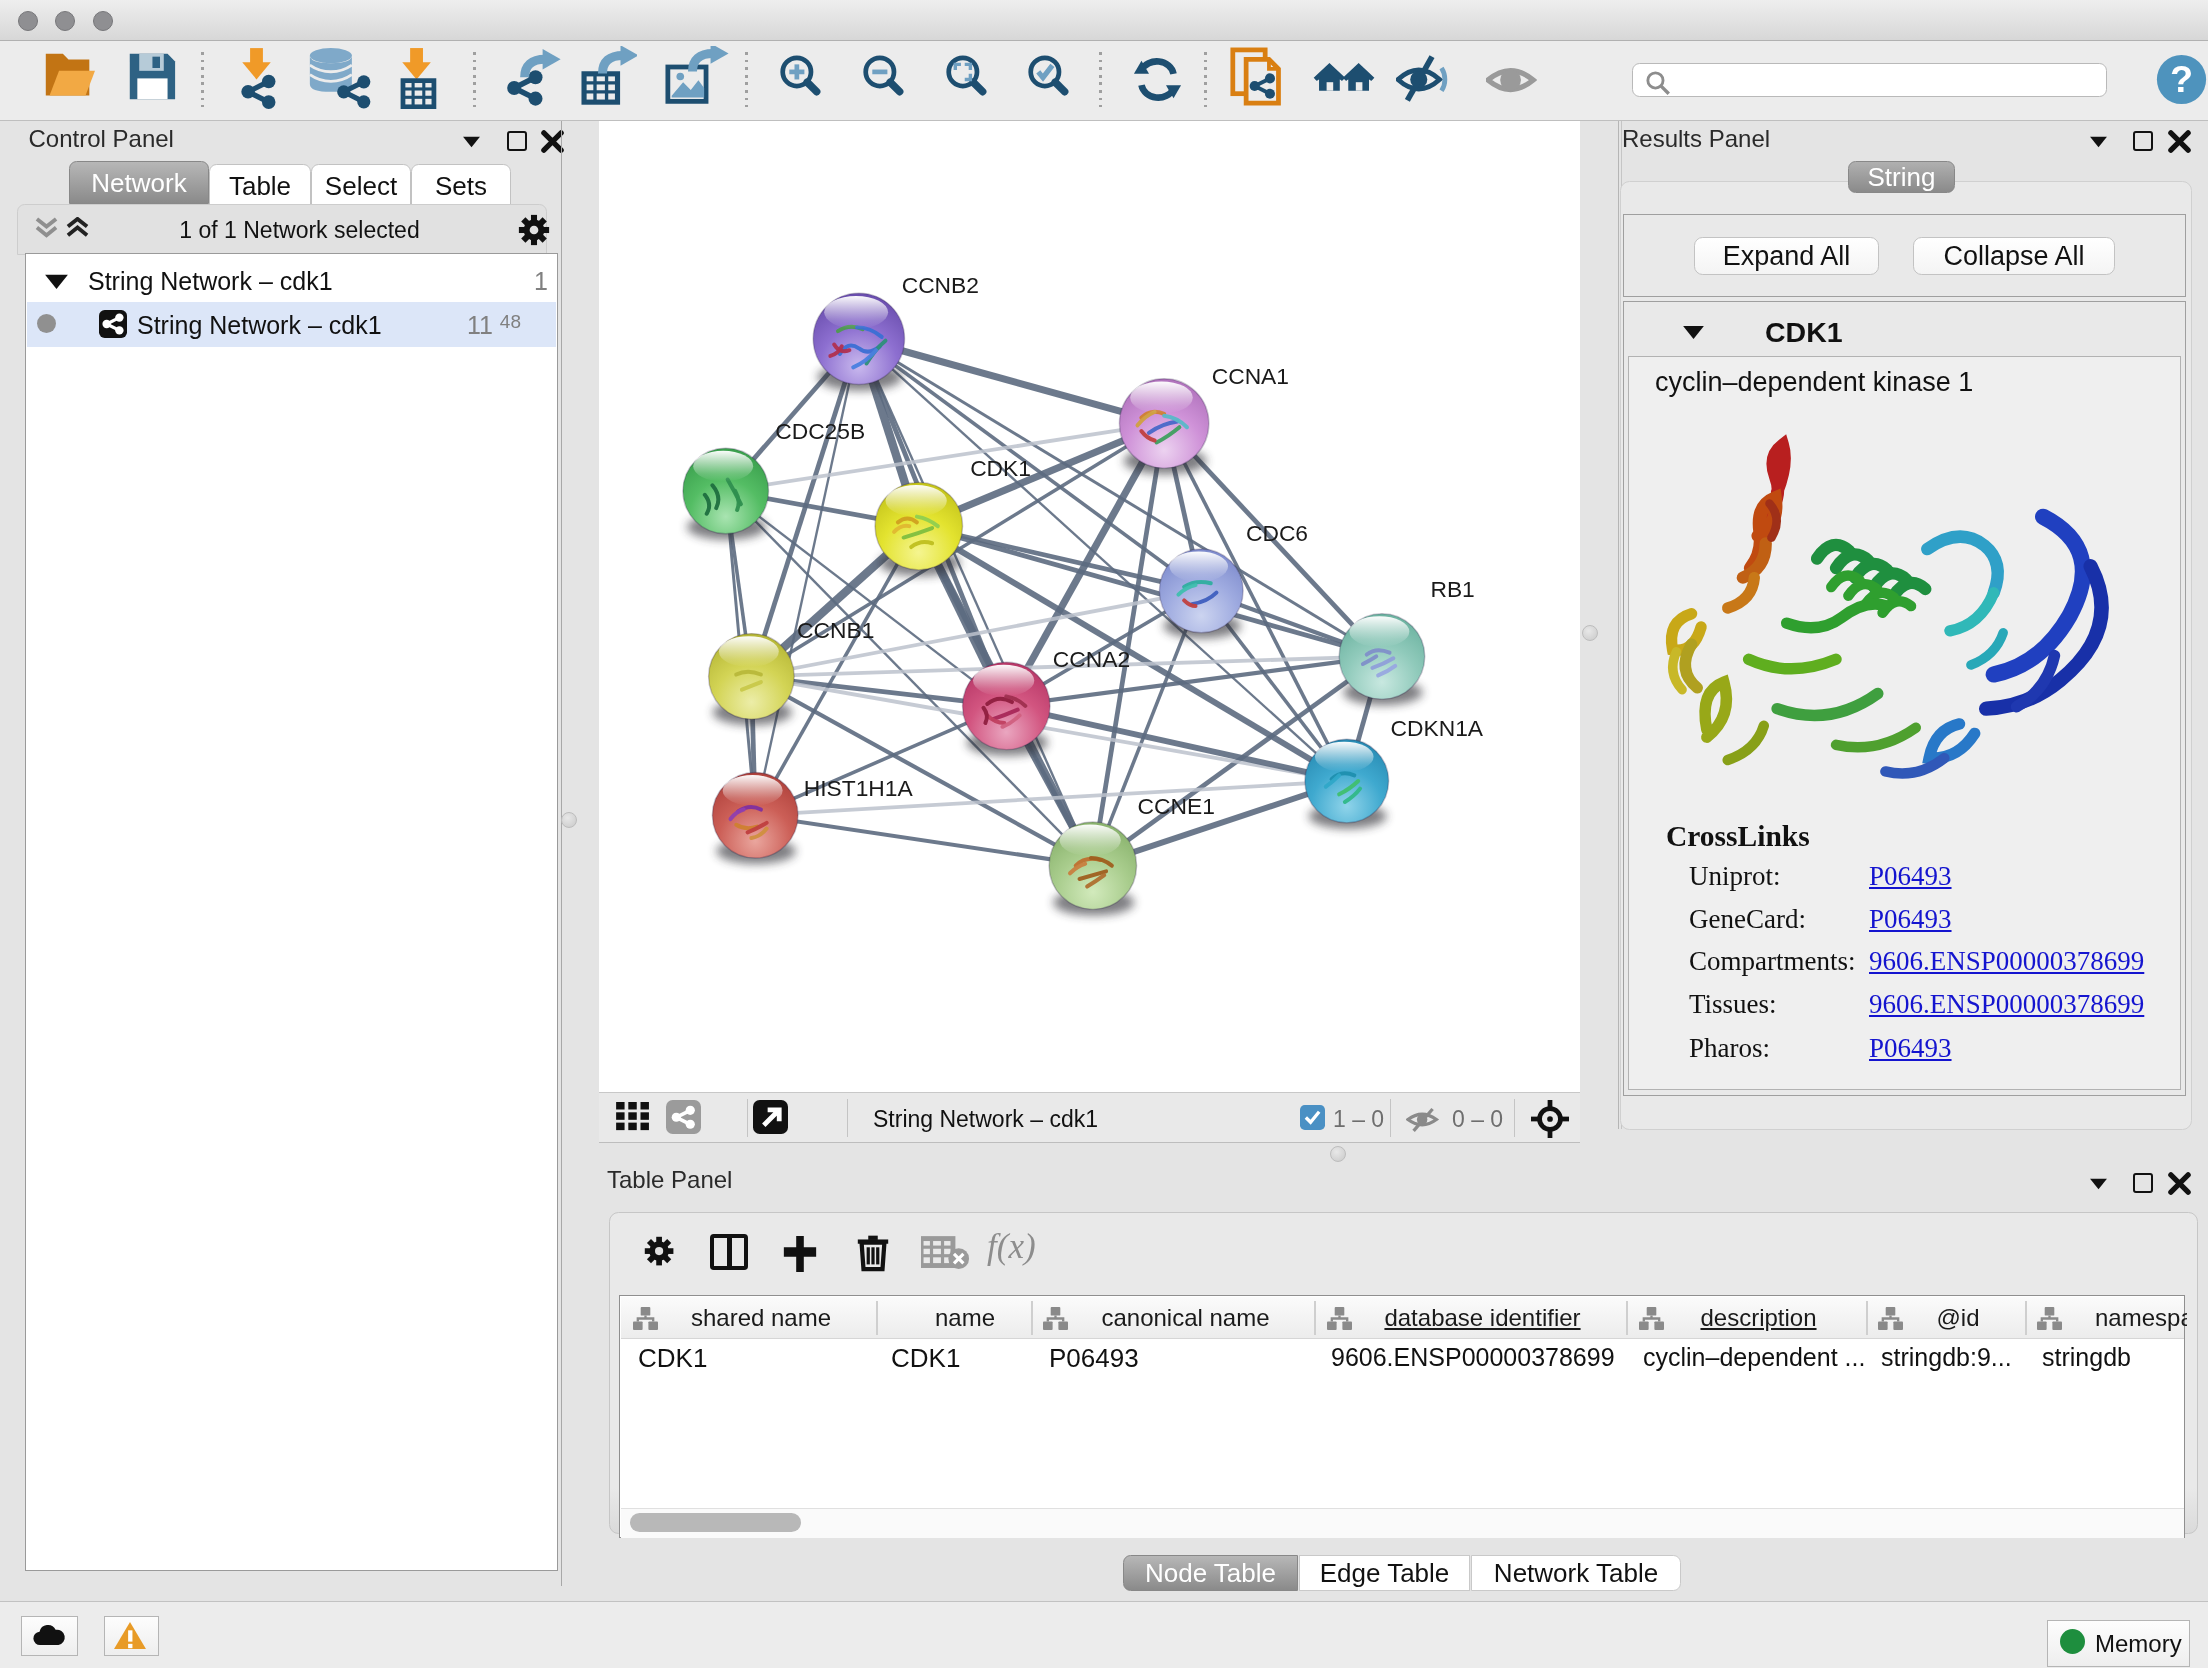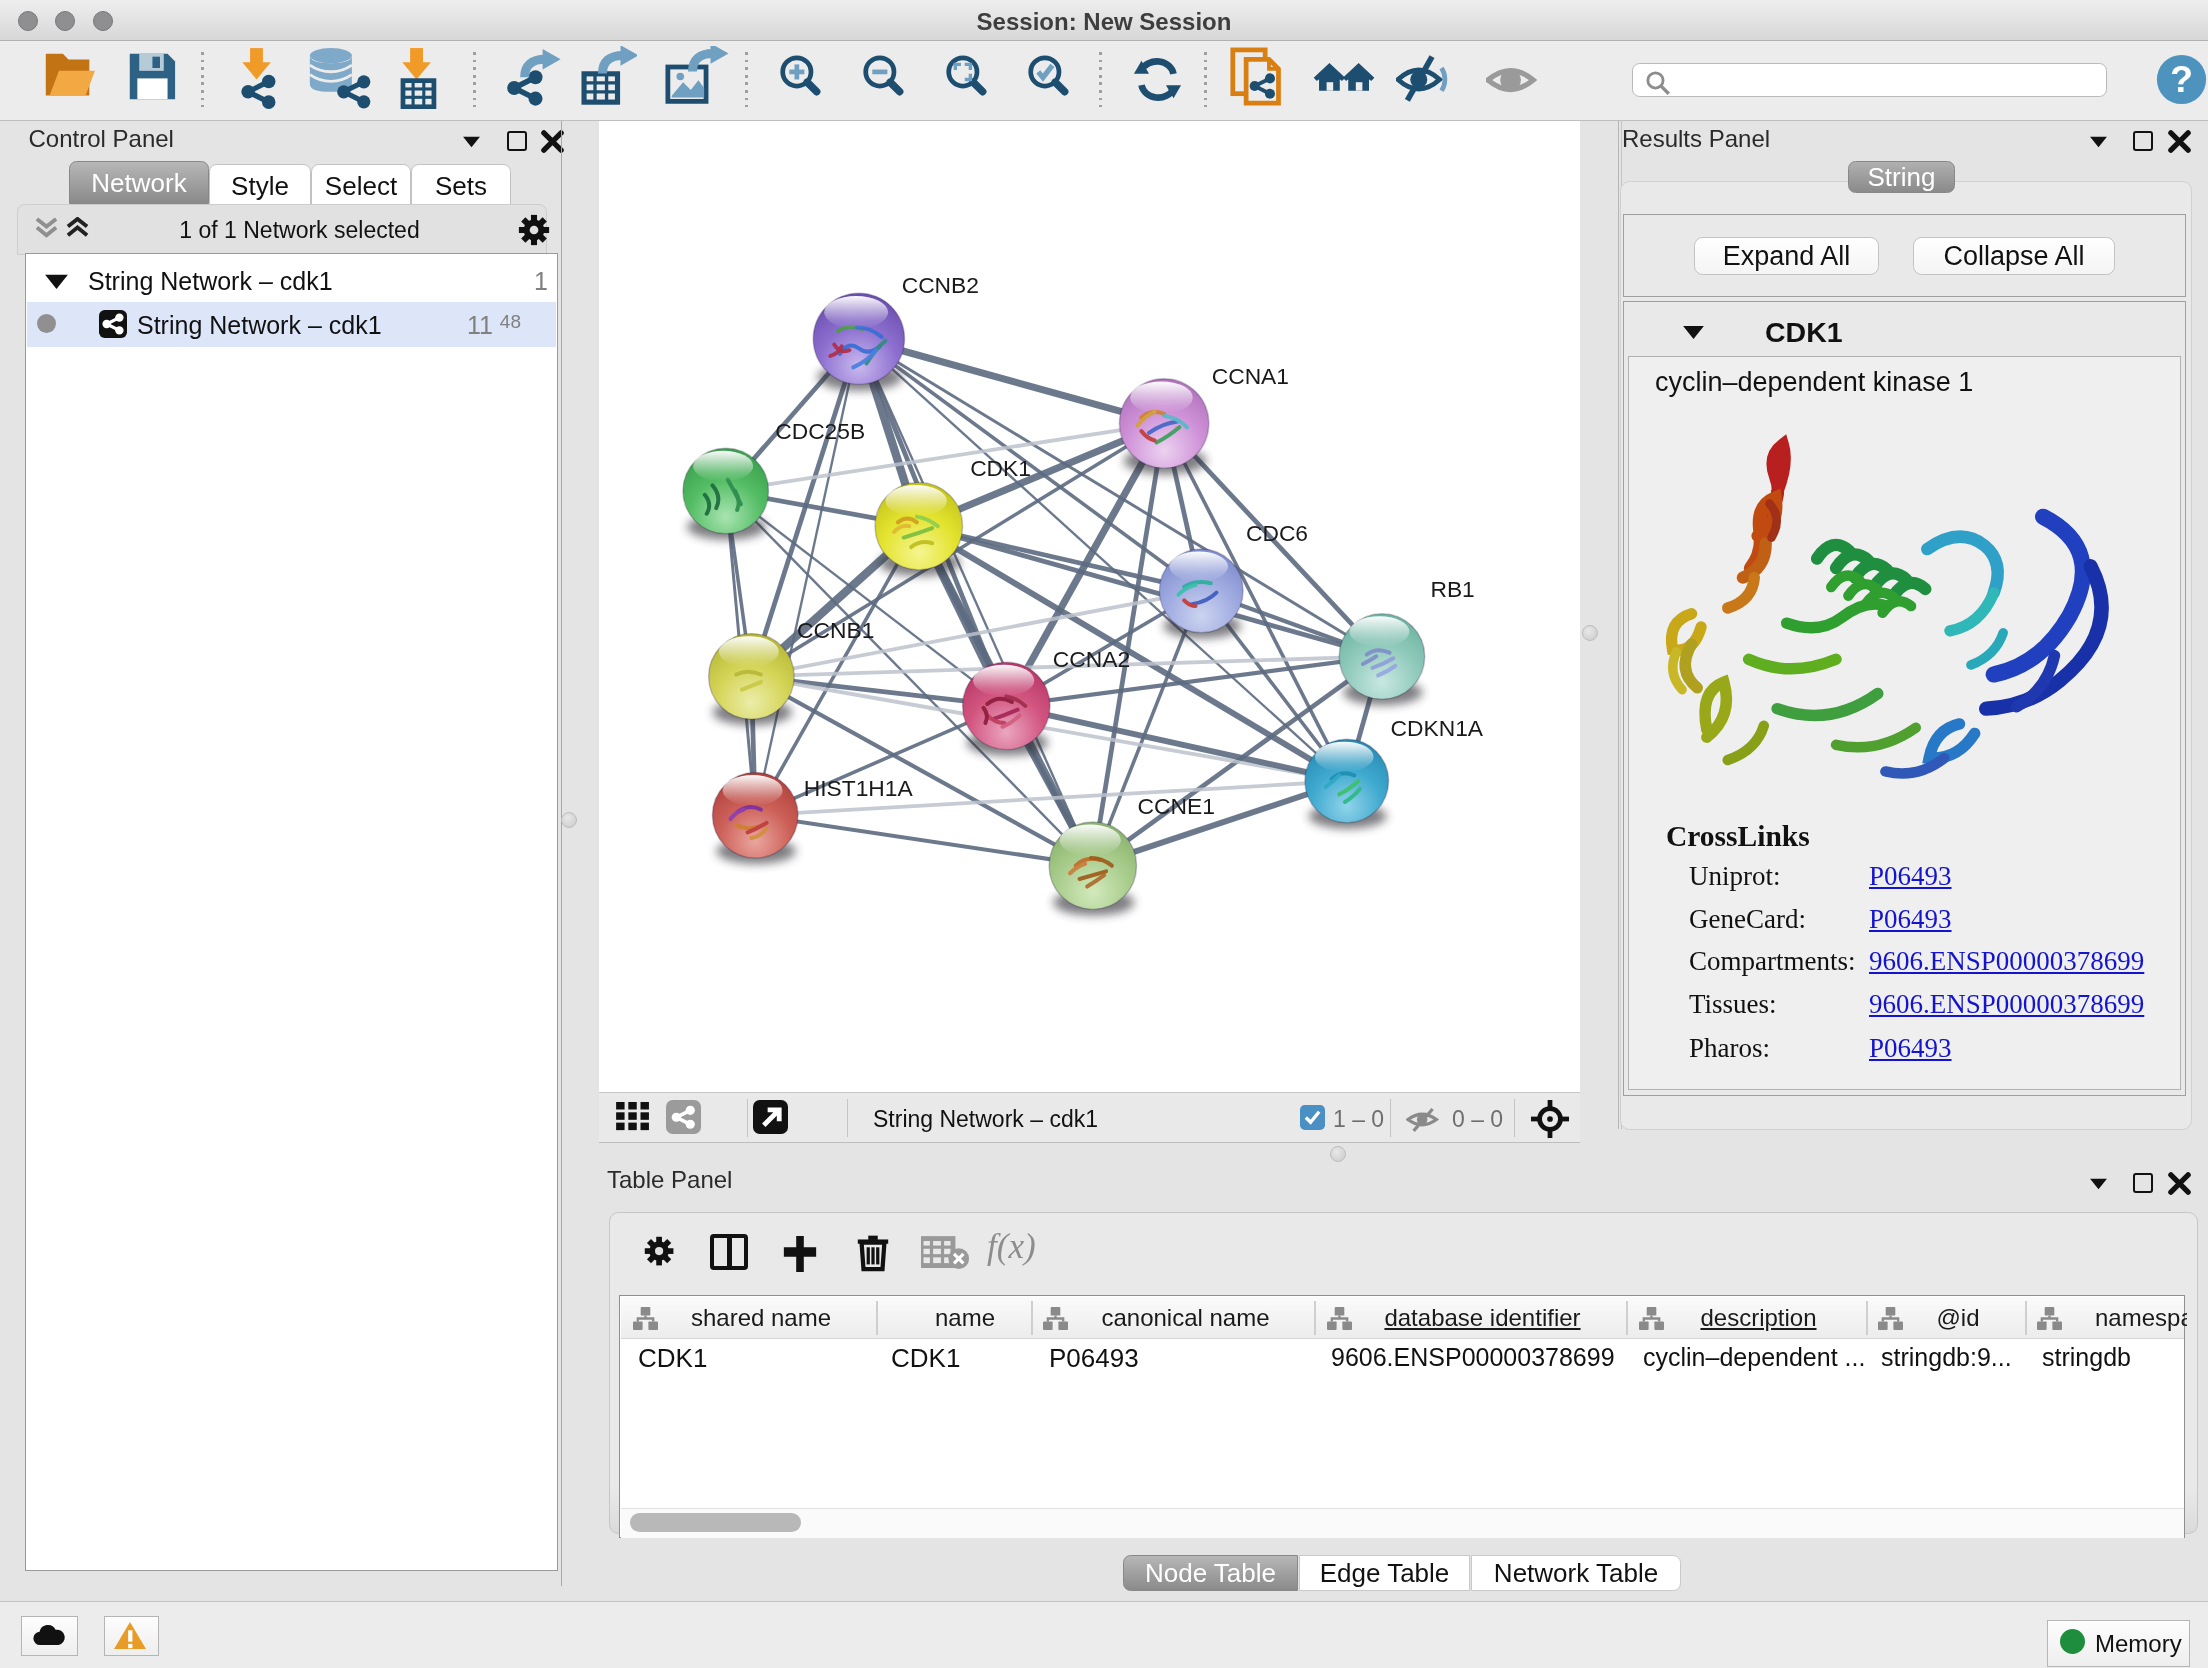--- a/index.html
+++ b/index.html
@@ -45,21 +45,20 @@
  font-size:26px;background:#fff;border:1px solid #c9c9c9;color:#111;box-sizing:border-box;}
 .statusbar{left:0;top:1601px;width:2208px;height:68px;background:#ececec;border-top:1px solid #c2c2c2;}
 .sbtn{position:absolute;background:linear-gradient(#fdfdfd,#eeeeee);border:1.9px solid #b5b5b5;}
 .hgrip{position:absolute;width:14.3px;height:14.3px;border-radius:50%;
  background:radial-gradient(circle at 40% 35%,#e8e8e8,#c9c9c9);border:1px solid #bdbdbd;}
 </style></head><body>
 <div class="abs titlebar">
     <div class="tl" style="left:18px"></div>
     <div class="tl" style="left:55px"></div>
     <div class="tl" style="left:93px"></div>
-    <div class="wtitle">Session: New Session</div>
   </div>
 <div class="abs toolbar"></div>
 <div class="tsep" style="left:201px"></div>
 <div class="tsep" style="left:473px"></div>
 <div class="tsep" style="left:745px"></div>
 <div class="tsep" style="left:1099px"></div>
 <div class="tsep" style="left:1204px"></div>
 <svg class="abs" style="left:40px;top:50px" width="57" height="53" viewBox="0 0 60 56">
     <path d="M6 14 L6 48 L52 48 L52 10 L30 10 L24 4 L6 4 Z" fill="#c27414"></path>
     <path d="M10 48 L20 22 L58 22 L48 48 Z" fill="#f2a944"></path>
@@ -236,21 +235,21 @@
   </svg>
 <div class="abs panelhdr" style="left:28.5px;top:125px">Control Panel</div>
 <svg class="abs" style="left:462px;top:134px" width="19" height="15" viewBox="0 0 20 16">
     <path d="M1 3 L19 3 L10 14 Z" fill="#111"></path>
   </svg>
 <div class="abs" style="left:507px;top:131px;width:20px;height:20px;border:2.9px solid #111;border-radius:2.9px;box-sizing:border-box;"></div>
 <svg class="abs" style="left:541px;top:130px" width="23" height="23" viewBox="0 0 24 24">
     <path d="M3 3 L21 21 M21 3 L3 21" stroke="#111" stroke-width="5.5" stroke-linecap="round" fill="none"></path>
   </svg>
 <div class="tab tabsel" style="left:69px;top:161px;width:140px">Network</div>
-<div class="tab" style="left:209px;top:164px;width:102px">Style</div>
+<div class="tab" style="left:209px;top:164px;width:102px">Table</div>
 <div class="tab" style="left:311px;top:164px;width:100px">Select</div>
 <div class="tab" style="left:411px;top:164px;width:100px">Sets</div>
 <div class="abs" style="left:17px;top:204px;width:528px;height:49px;background:#e1e1e1;border:1px solid #cdcdcd;border-radius:7.6px 7.6px 0 0;"></div>
 <svg class="abs" style="left:34px;top:217px" width="25" height="23" viewBox="0 0 26 24">
     <g stroke="#8f8f8f" stroke-width="4" fill="none">
       <path d="M3 2 L13 10 L23 2"></path>
       <path d="M3 11 L13 19 L23 11"></path>
     </g>
   </svg>
 <svg class="abs" style="left:65px;top:217px" width="25" height="23" viewBox="0 0 26 24">

